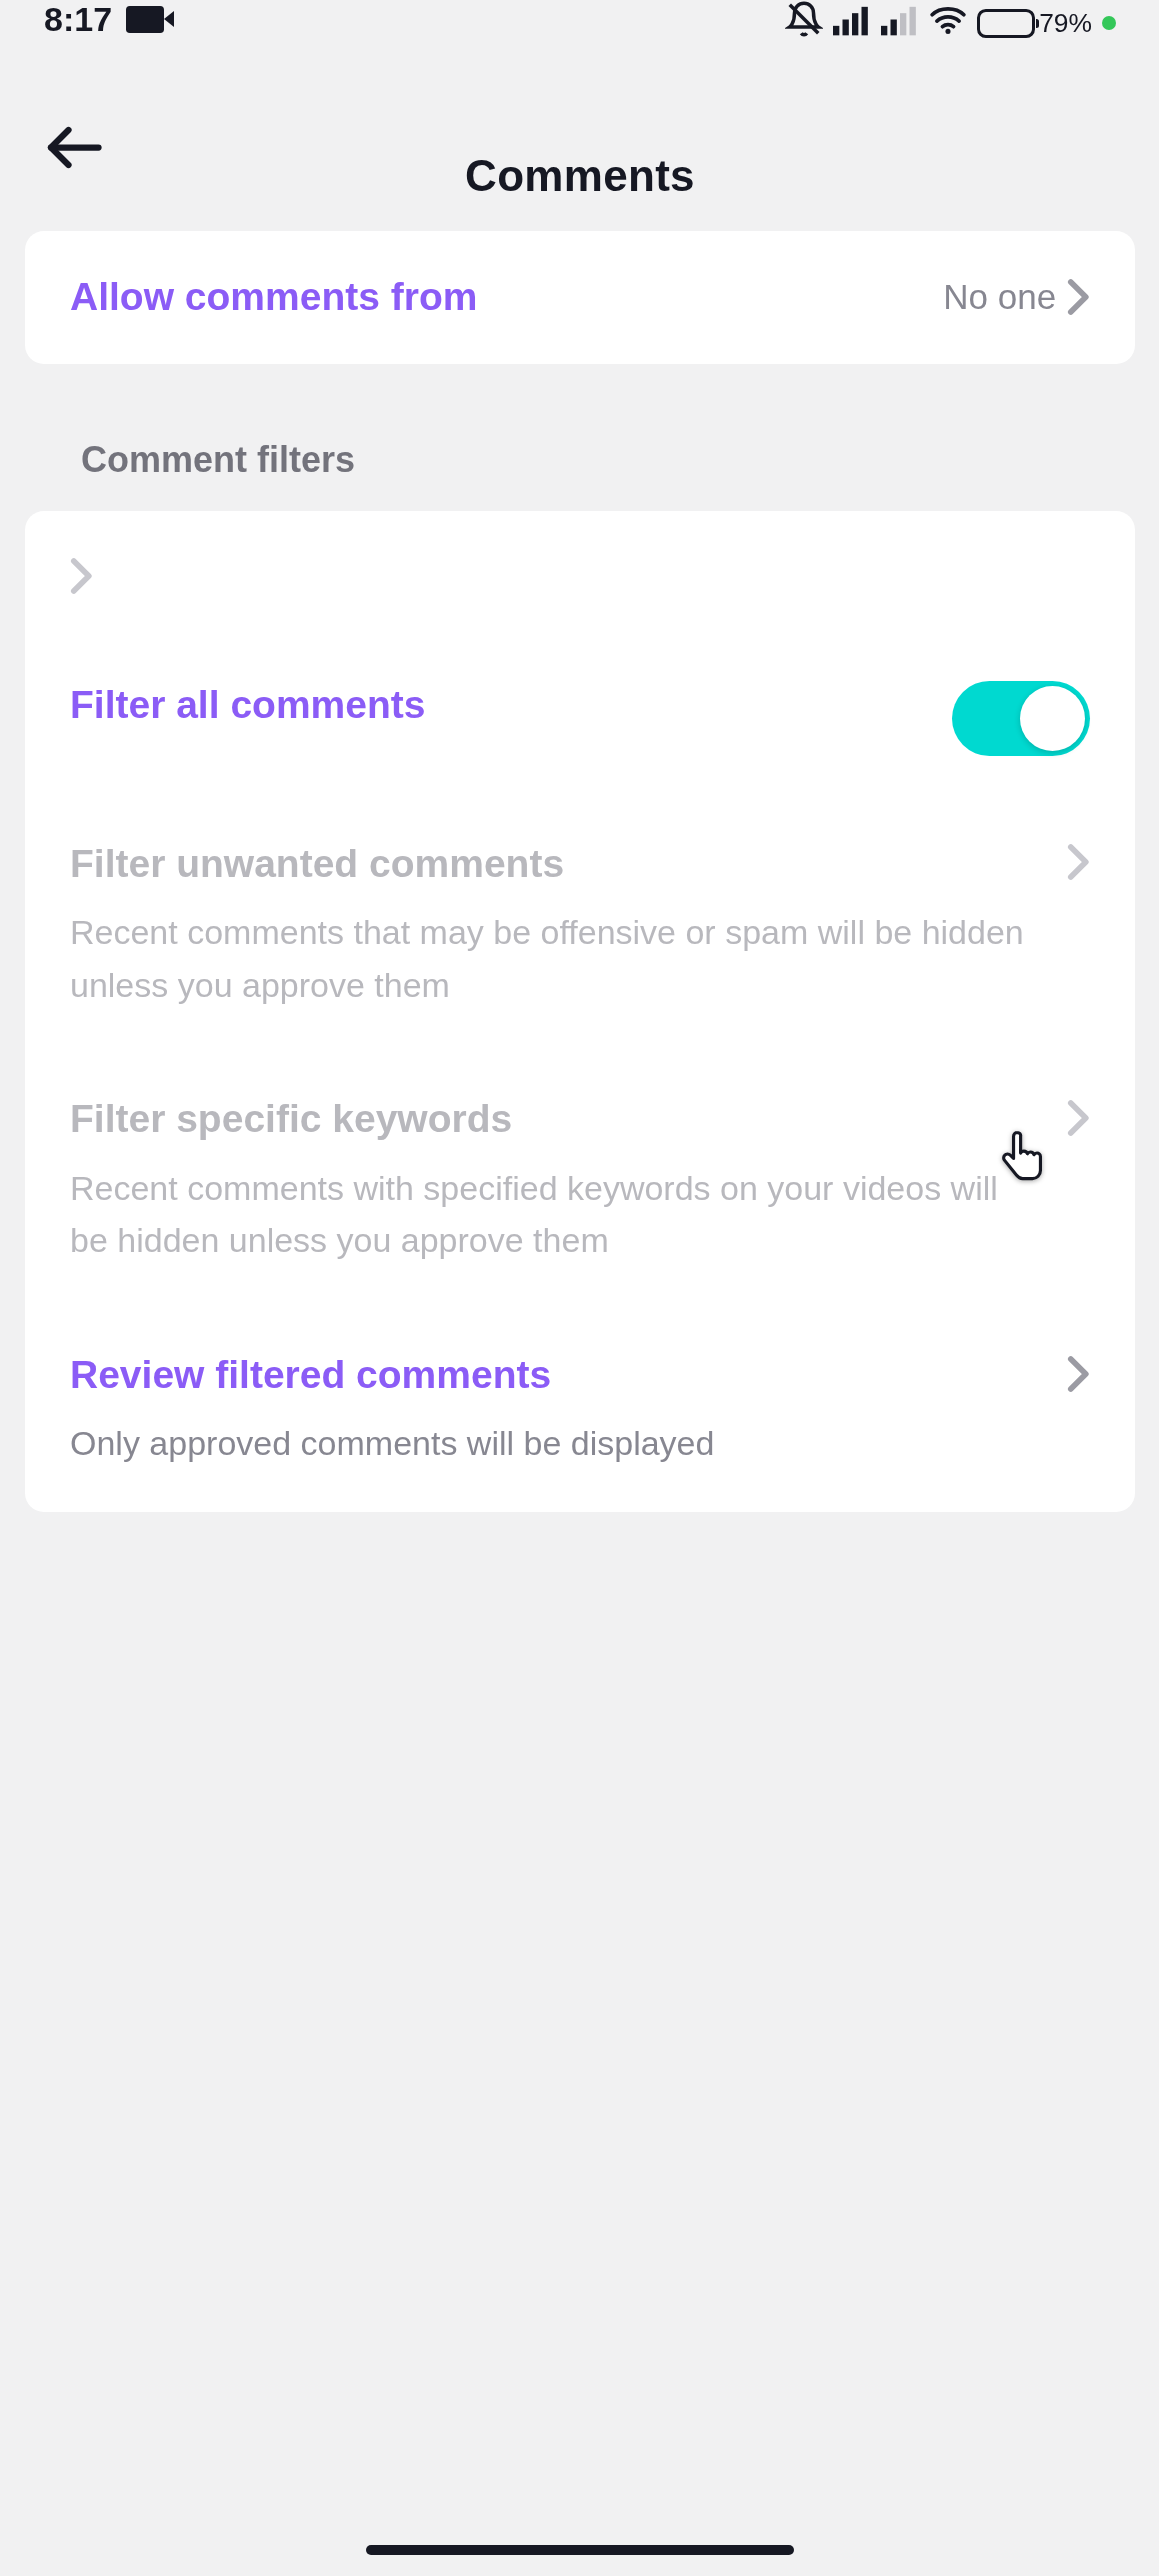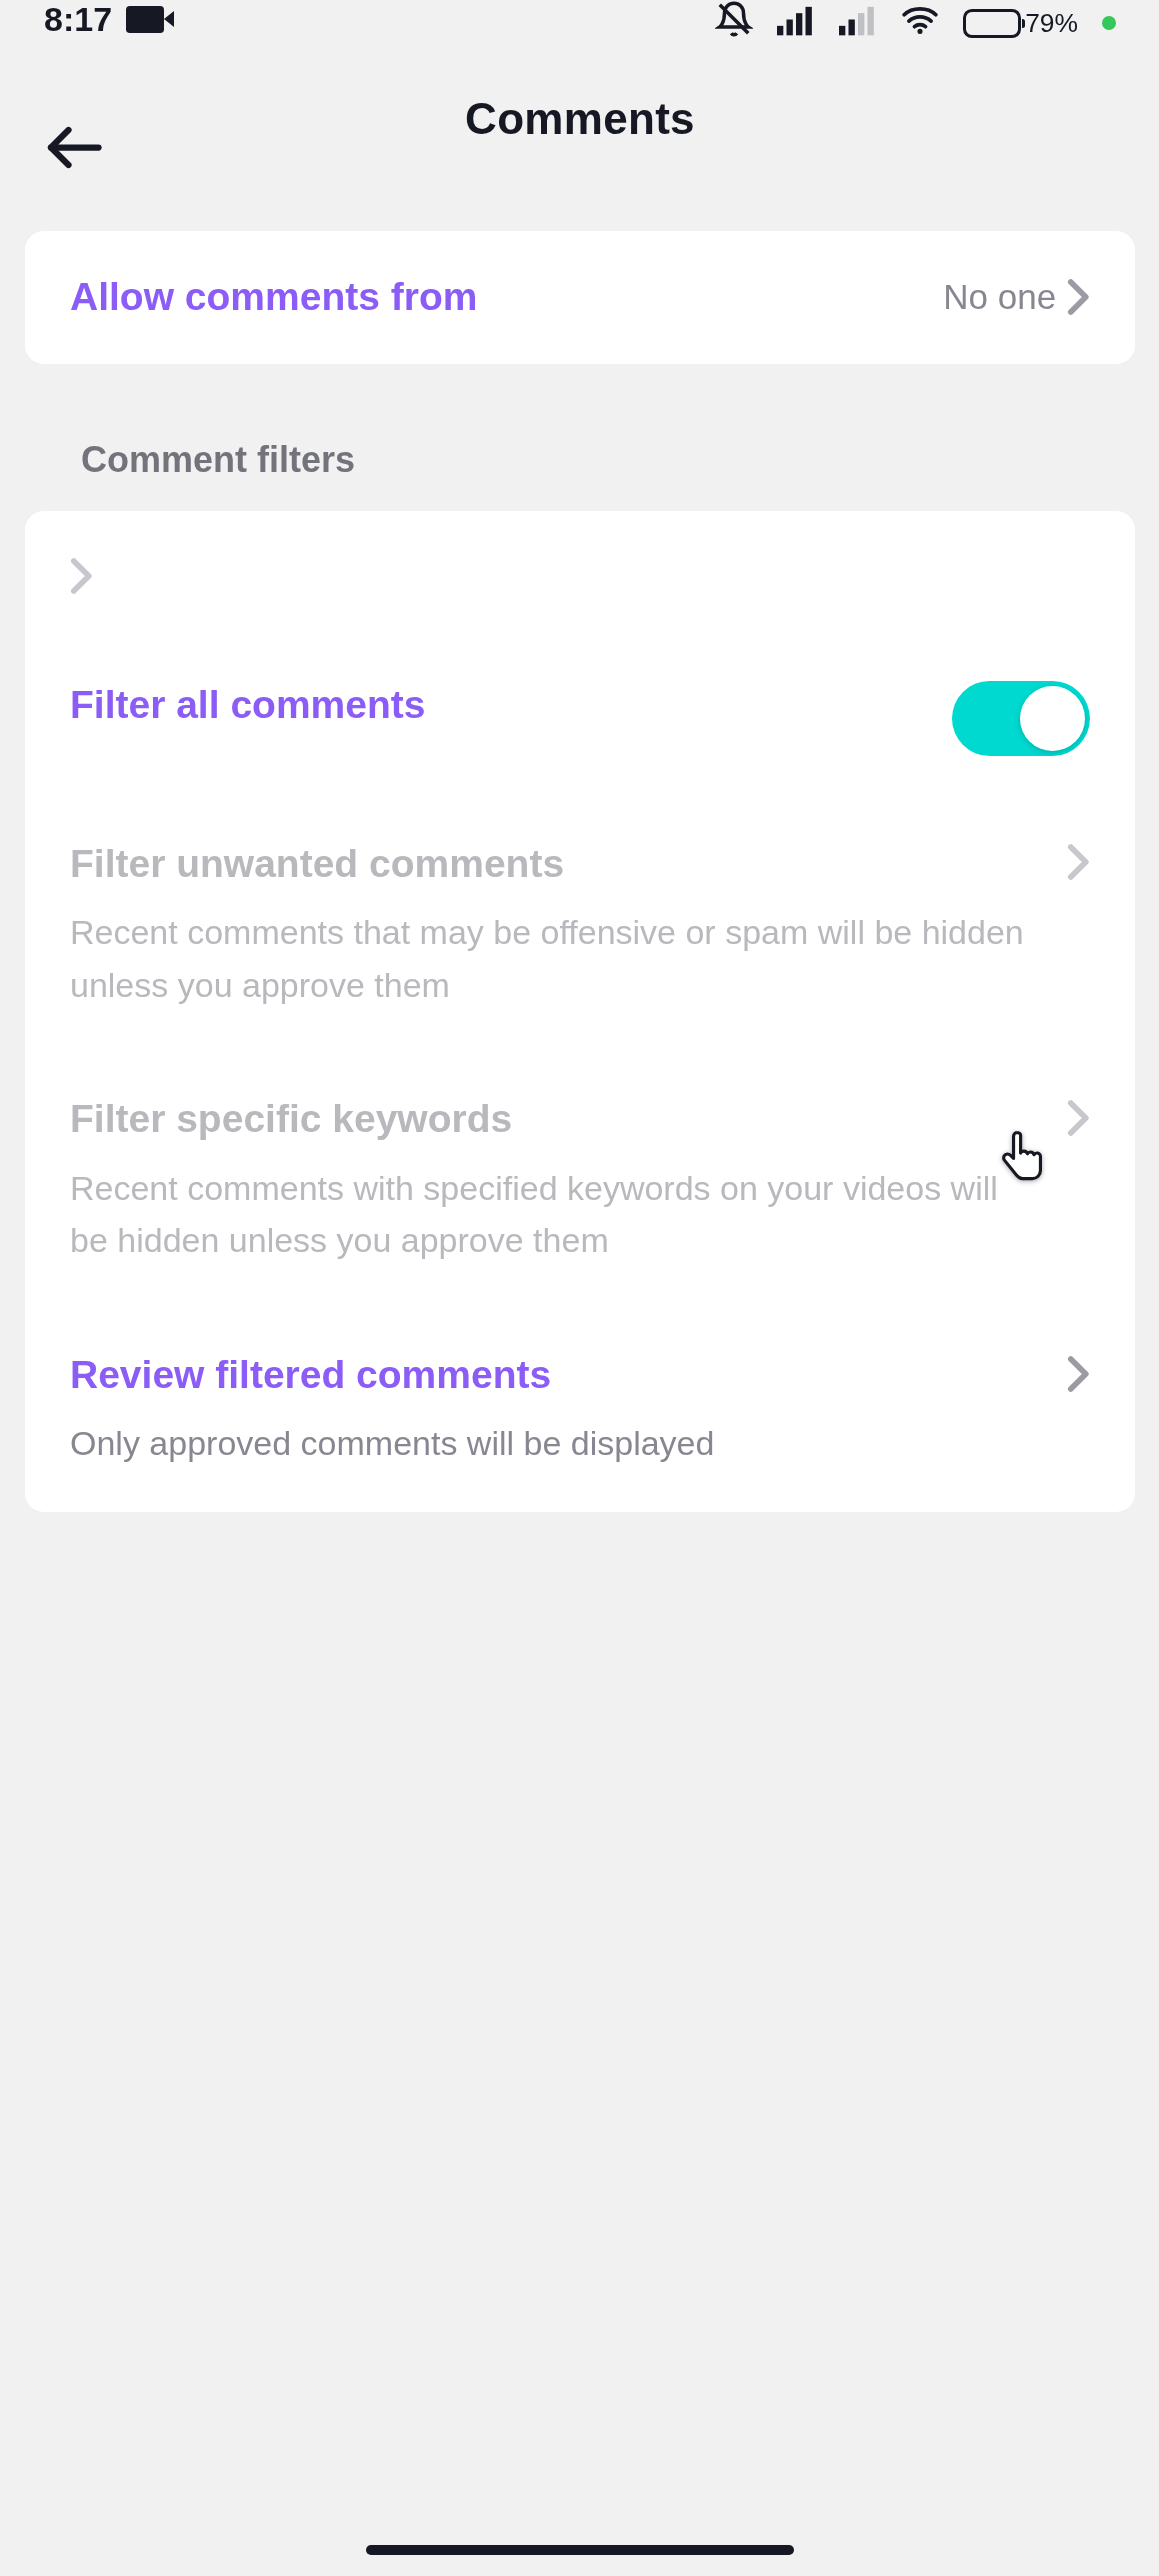--- a/index.html
+++ b/index.html
@@ -40,21 +40,21 @@
 
     .status-left {
       display: flex;
       align-items: center;
       gap: 14px;
     }
 
     .status-right {
       display: flex;
       align-items: center;
-      gap: 24px;
+      gap: 10px;
     }
 
     .video-icon {
       width: 38px;
       height: 26.4px;
       background: #161823;
       border-radius: 3.8px;
       position: relative;
     }
     .video-icon::after {
@@ -111,21 +111,21 @@
       background: #34c759;
       border-radius: 50%;
     }
 
     
     .title-bar {
       position: relative;
       width: 100%;
       height: 107px;
       display: flex;
-      align-items: flex-start;
+      align-items: flex-end;
       justify-content: center;
     }
 
     .back-arrow {
       position: absolute;
       left: 39px;
       top: 50%;
       transform: translateY(-50%);
       width: 69px;
       height: 69px;

